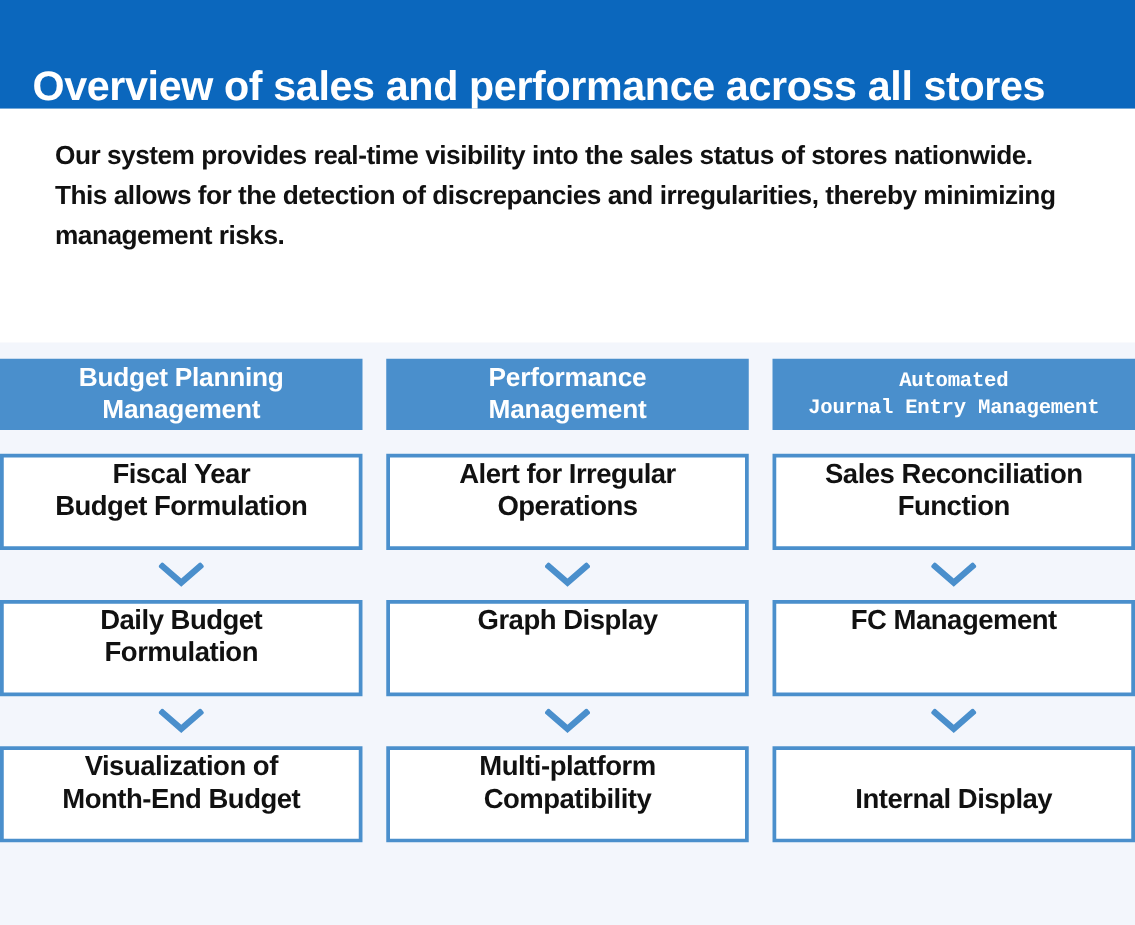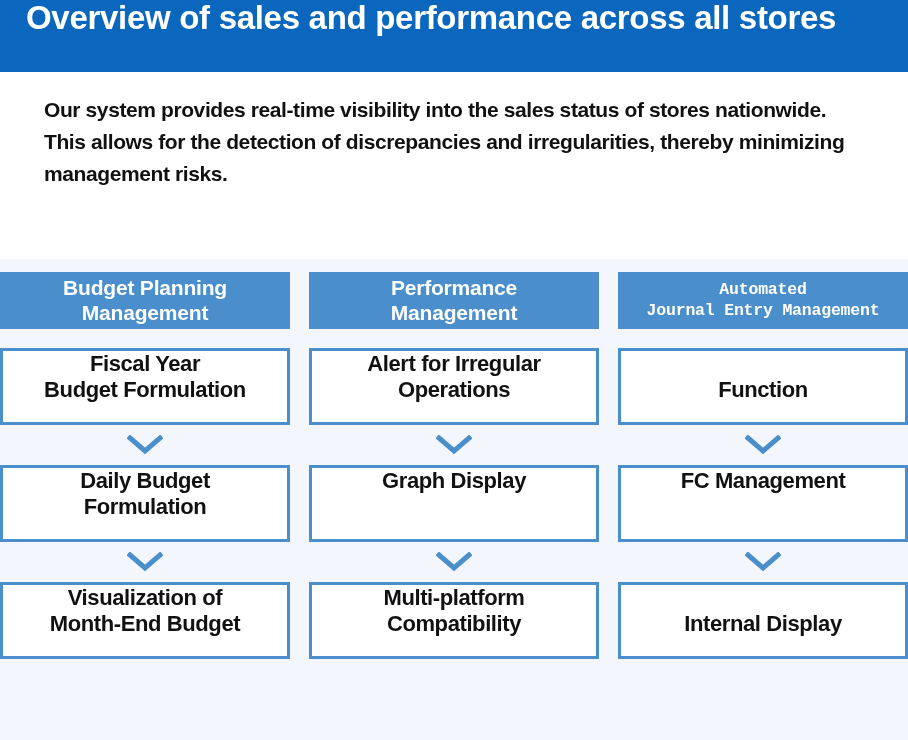--- a/index.html
+++ b/index.html
@@ -19,24 +19,24 @@
     height: 740px;
     position: relative;
     display: flex;
     flex-direction: column;
     background: #ffffff;
   }
 
   
   .header-bar {
     width: 100%;
-    height: 72px;
+    height: 87px;
     background: #0b67bd;
     display: flex;
-    align-items: flex-start;
+    align-items: flex-end;
     box-sizing: border-box;
     padding: 0 26px;
   }
   .header-title {
     color: #ffffff;
     font-size: 33px;
     font-weight: bold;
     letter-spacing: -0.3px;
     line-height: 1.1;
     font-family: "Liberation Sans", sans-serif;
@@ -248,21 +248,21 @@
         <div class="col-header small">
           <span>
             <span>Automated</span><br>
             <span>Journal Entry Management</span>
           </span>
         </div>
         <div class="node-gap"></div>
 
         <div class="node-box">
           <span>
-            <br>
+            <span>Sales Reconciliation</span><br>
             <span>Function</span>
           </span>
         </div>
 
         <div class="arrow-cell">
           <svg class="chev" width="36" height="20" viewBox="0 0 36 20">
             <path d="M3 3 L18 16 L33 3" fill="none" stroke="#4a8fcc" stroke-width="5" stroke-linecap="square" stroke-linejoin="miter"></path>
           </svg>
         </div>
 

